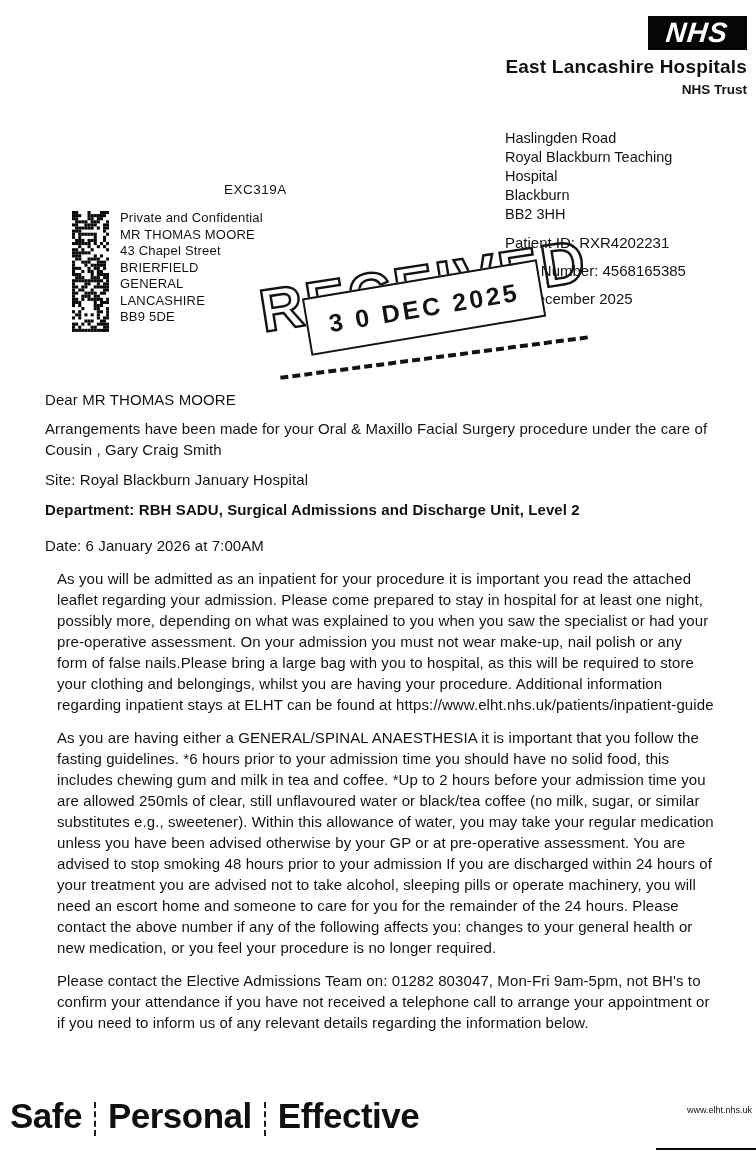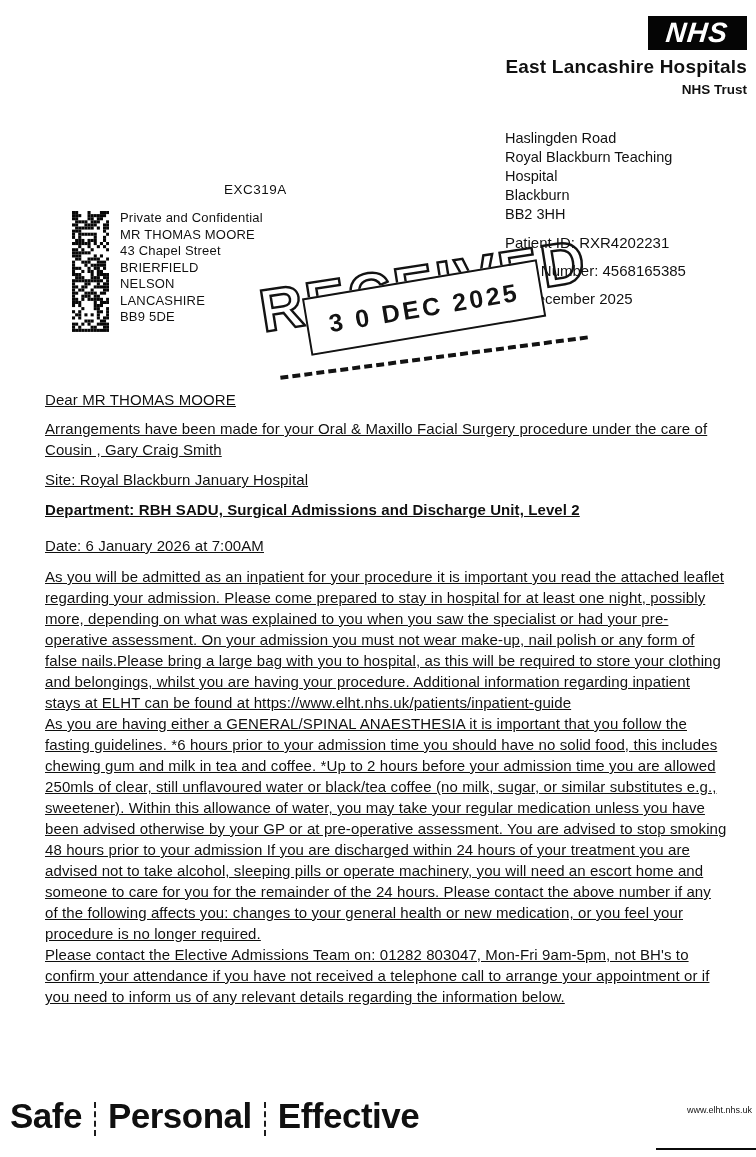--- a/index.html
+++ b/index.html
@@ -122,28 +122,27 @@
   }
 
   
   .letter {
     position: absolute;
     left: 45px; top: 389px;
     width: 682px;
     font-size: 15px;
     line-height: 21px;
     letter-spacing: 0.1px;
-    text-decoration: underline;
   }
   .letter .salutation { margin-bottom: 8px; }
   .letter .intro { margin-bottom: 9px; }
   .letter .site-line { margin-bottom: 9px; }
   .letter .department-line { font-weight: 700; margin-bottom: 15px; }
   .letter .date-line { margin-bottom: 10px; }
-  .letter .body-para { margin: 0; }
+  .letter .body-para { margin: 12px; }
 
   
   .footer-values {
     position: absolute;
     left: 10px; top: 1096px;
     display: flex;
     align-items: center;
     font-weight: 800;
     font-size: 35px;
     letter-spacing: -0.5px;
@@ -460,21 +459,21 @@
         <rect x="31.0" y="117.8" width="3.1" height="3.1"></rect>
         <rect x="34.1" y="117.8" width="3.1" height="3.1"></rect>
       </svg>
   </div>
 
   <div class="recipient-block">
     <div>Private and Confidential</div>
     <div>MR THOMAS MOORE</div>
     <div>43 Chapel Street</div>
     <div>BRIERFIELD</div>
-    <div>NELSON</div>
+    <div>GENERAL</div>
     <div>LANCASHIRE</div>
     <div>BB9 5DE</div>
   </div>
 
   <div class="stamp">
     <div class="stamp-word">RECEIVED</div>
     <div class="stamp-date-box">
       <span>3 0 DEC 2025</span>
     </div>
     <div class="stamp-dash"></div>

